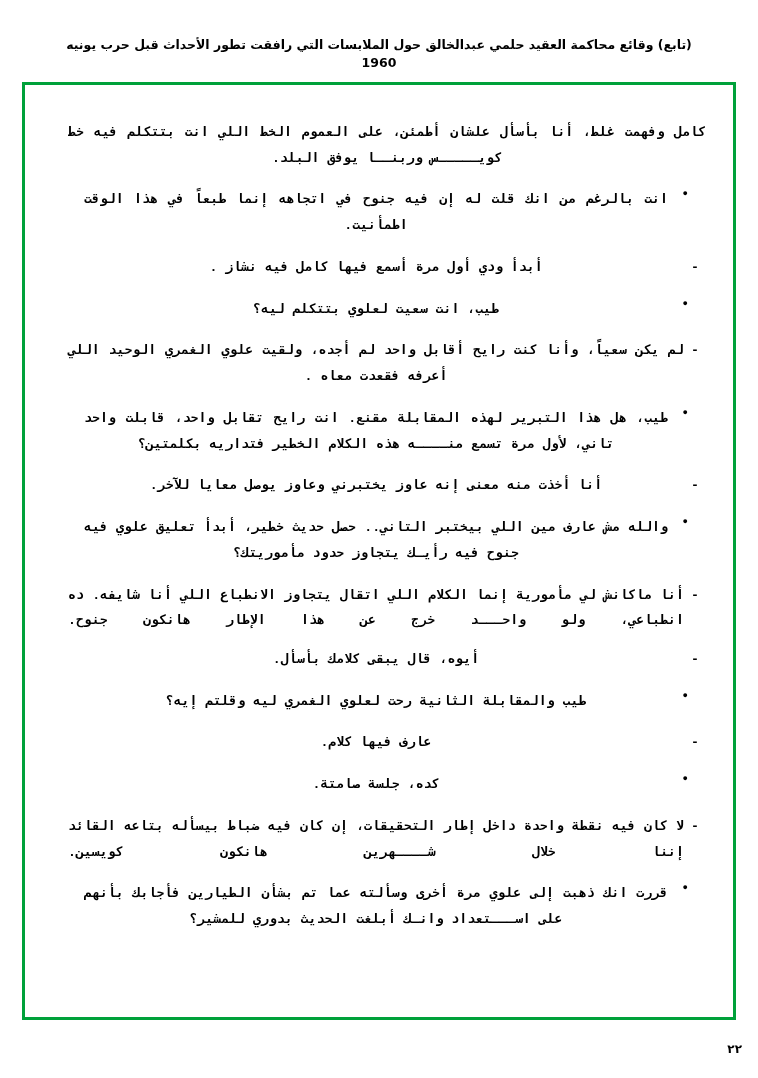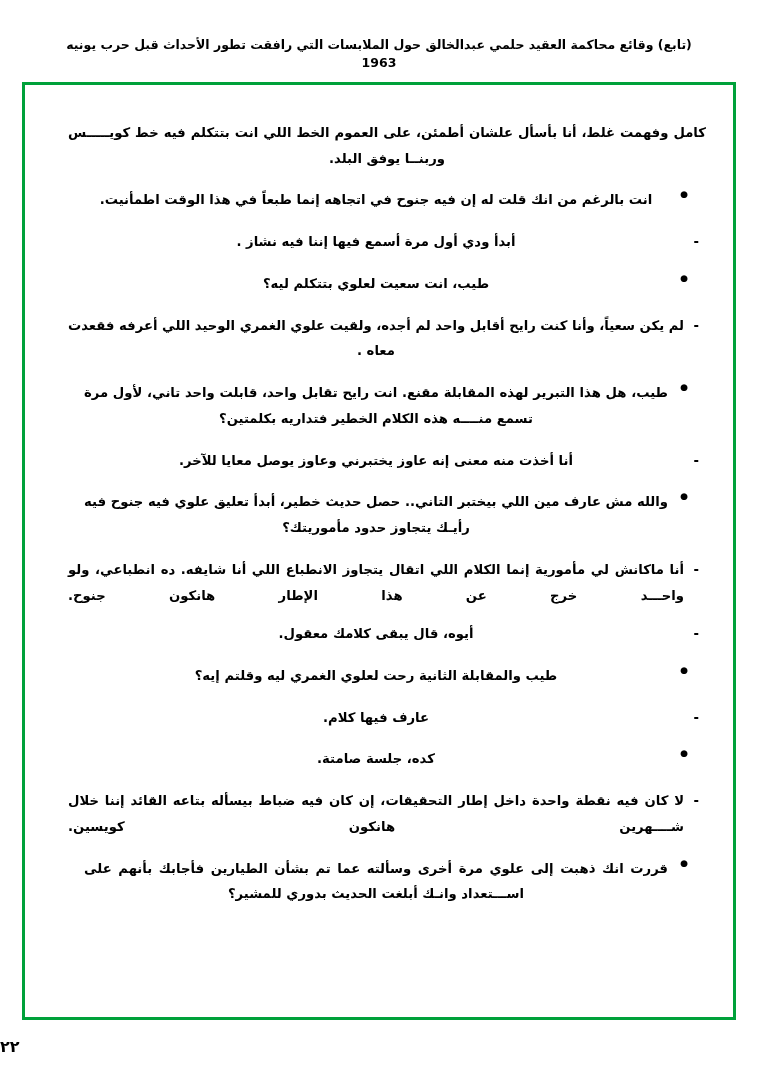--- a/index.html
+++ b/index.html
@@ -43,20 +43,21 @@
     box-sizing: border-box;
   }
   .content {
     position: absolute;
     top: 120px;
     right: 52px;
     left: 68px;
     direction: rtl;
     font-size: 13.2px;
     line-height: 1.95;
+    font-family: Liberation Mono, monospace;
   }
   .para {
     margin: 0 0 14px 0;
     text-align: justify;
     text-align-last: center;
     font-weight: bold;
   }
   .qa-group {
     margin-bottom: 13px;
   }
@@ -100,44 +101,44 @@
     text-align: justify;
     text-align-last: justify;
   }
   .center-last {
     text-align-last: center;
   }
   .page-number {
     position: absolute;
     bottom: 22px;
     left: 0;
-    right: 8px;
-    text-align: left;
-    font-size: 16px;
+    right: 16px;
+    text-align: right;
+    font-size: 12px;
     font-weight: bold;
   }
 </style>
 </head>
 <body>
 
 <div class="page">
 
-  <div class="header-line">(تابع) وقائع محاكمة العقيد حلمي عبدالخالق حول الملابسات التي رافقت تطور الأحداث قبل حرب يونيه 1963</div>
+  <div class="header-line">(تابع) وقائع محاكمة العقيد حلمي عبدالخالق حول الملابسات التي رافقت تطور الأحداث قبل حرب يونيه 1960</div>
 
   <div class="frame"></div>
 
   <div class="content">
 
     <div class="para justify-stretch center-last">كامل وفهمت غلط، أنا بأسأل علشان أطمئن، على العموم الخط اللي انت بتتكلم فيه خط كويـــــس وربنــا يوفق البلد.</div>
 
     <div class="qa-group">
       <ul class="q-list">
         <li class="q-item justify-stretch center-last">انت بالرغم من انك قلت له إن فيه جنوح في اتجاهه إنما طبعاً في هذا الوقت اطمأنيت.</li>
       </ul>
-      <div class="a-item justify-stretch center-last">أبدأ ودي أول مرة أسمع فيها إننا فيه نشاز .</div>
+      <div class="a-item justify-stretch center-last">أبدأ ودي أول مرة أسمع فيها كامل فيه نشاز .</div>
     </div>
 
     <div class="qa-group">
       <ul class="q-list">
         <li class="q-item justify-stretch center-last">طيب، انت سعيت لعلوي بتتكلم ليه؟</li>
       </ul>
       <div class="a-item justify-stretch center-last">لم يكن سعياً، وأنا كنت رايح أقابل واحد لم أجده، ولقيت علوي الغمري الوحيد اللي أعرفه فقعدت معاه .</div>
     </div>
 
     <div class="qa-group">
@@ -149,21 +150,21 @@
 
     <div class="qa-group">
       <ul class="q-list">
         <li class="q-item justify-stretch">والله مش عارف مين اللي بيختبر التاني.. حصل حديث خطير، أبدأ تعليق علوي فيه جنوح فيه رأيـك يتجاوز حدود مأموريتك؟</li>
       </ul>
       <div class="a-item justify-stretch">أنا ماكانش لي مأمورية إنما الكلام اللي اتقال يتجاوز الانطباع اللي أنا شايفه. ده انطباعي، ولو واحـــد خرج عن هذا الإطار هانكون جنوح.</div>
     </div>
 
 
     <div class="qa-group">
-      <div class="a-item justify-stretch center-last">أيوه، قال يبقى كلامك معقول.</div>
+      <div class="a-item justify-stretch center-last">أيوه، قال يبقى كلامك بأسأل.</div>
     </div>
 
     <div class="qa-group">
       <ul class="q-list">
         <li class="q-item justify-stretch center-last">طيب والمقابلة الثانية رحت لعلوي الغمري ليه وقلتم إيه؟</li>
       </ul>
       <div class="a-item justify-stretch center-last">عارف فيها كلام.</div>
     </div>
 
     <div class="qa-group">

